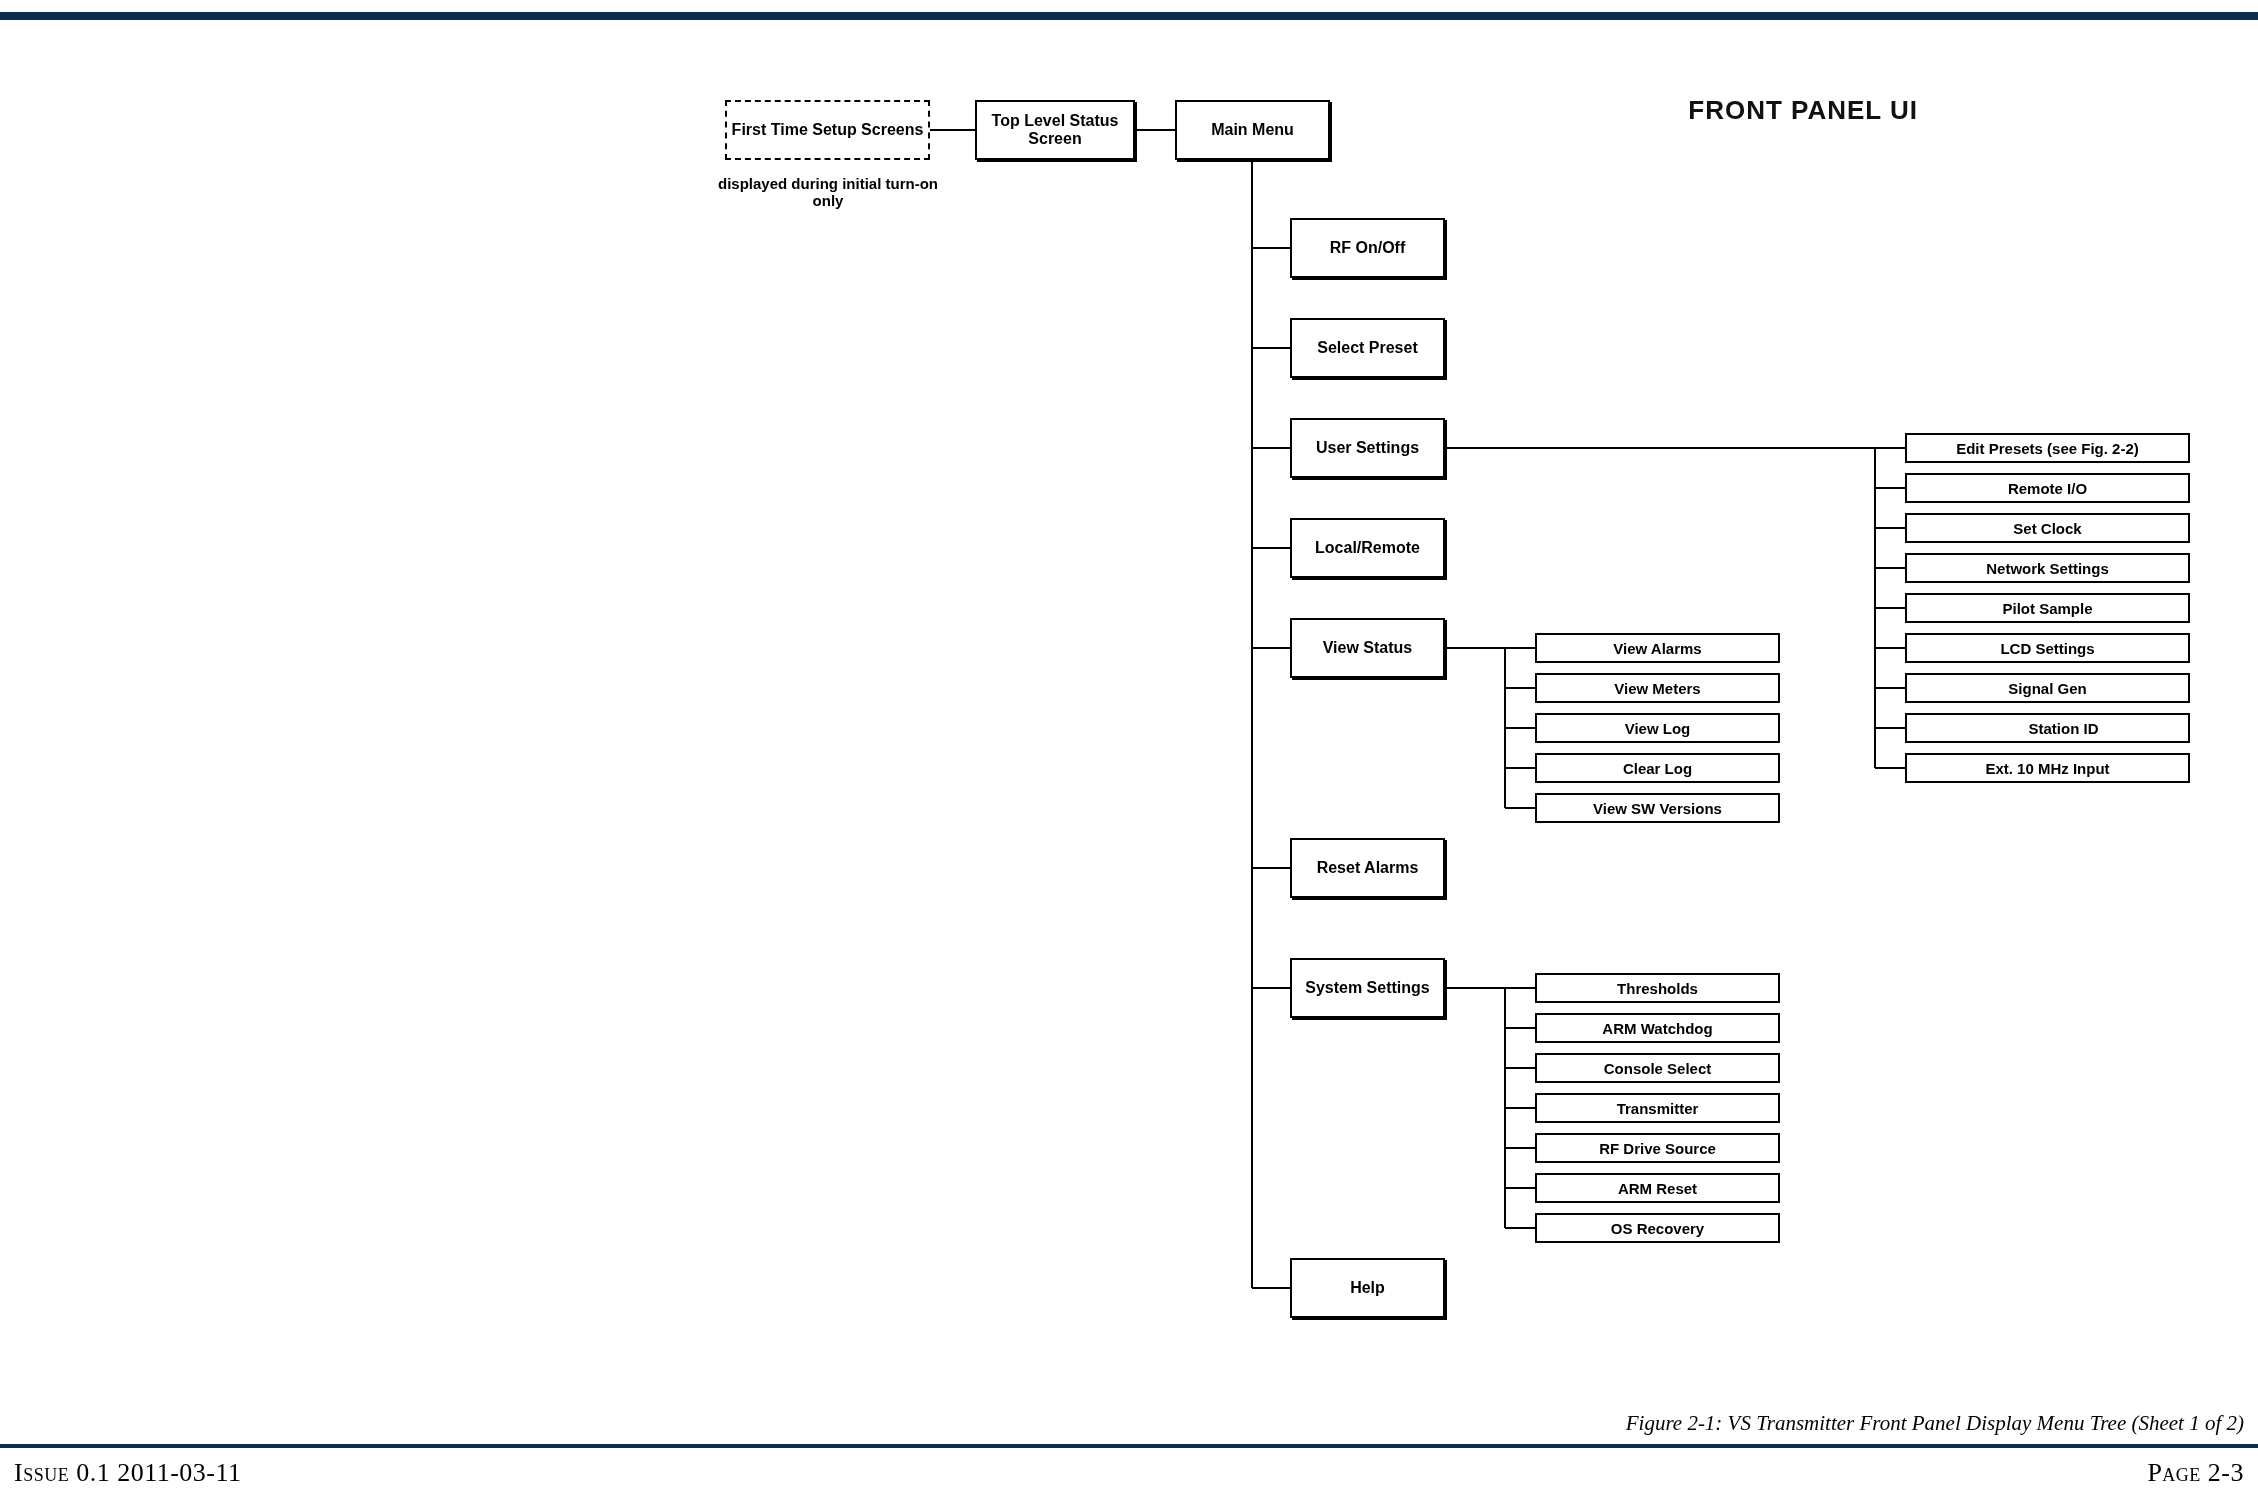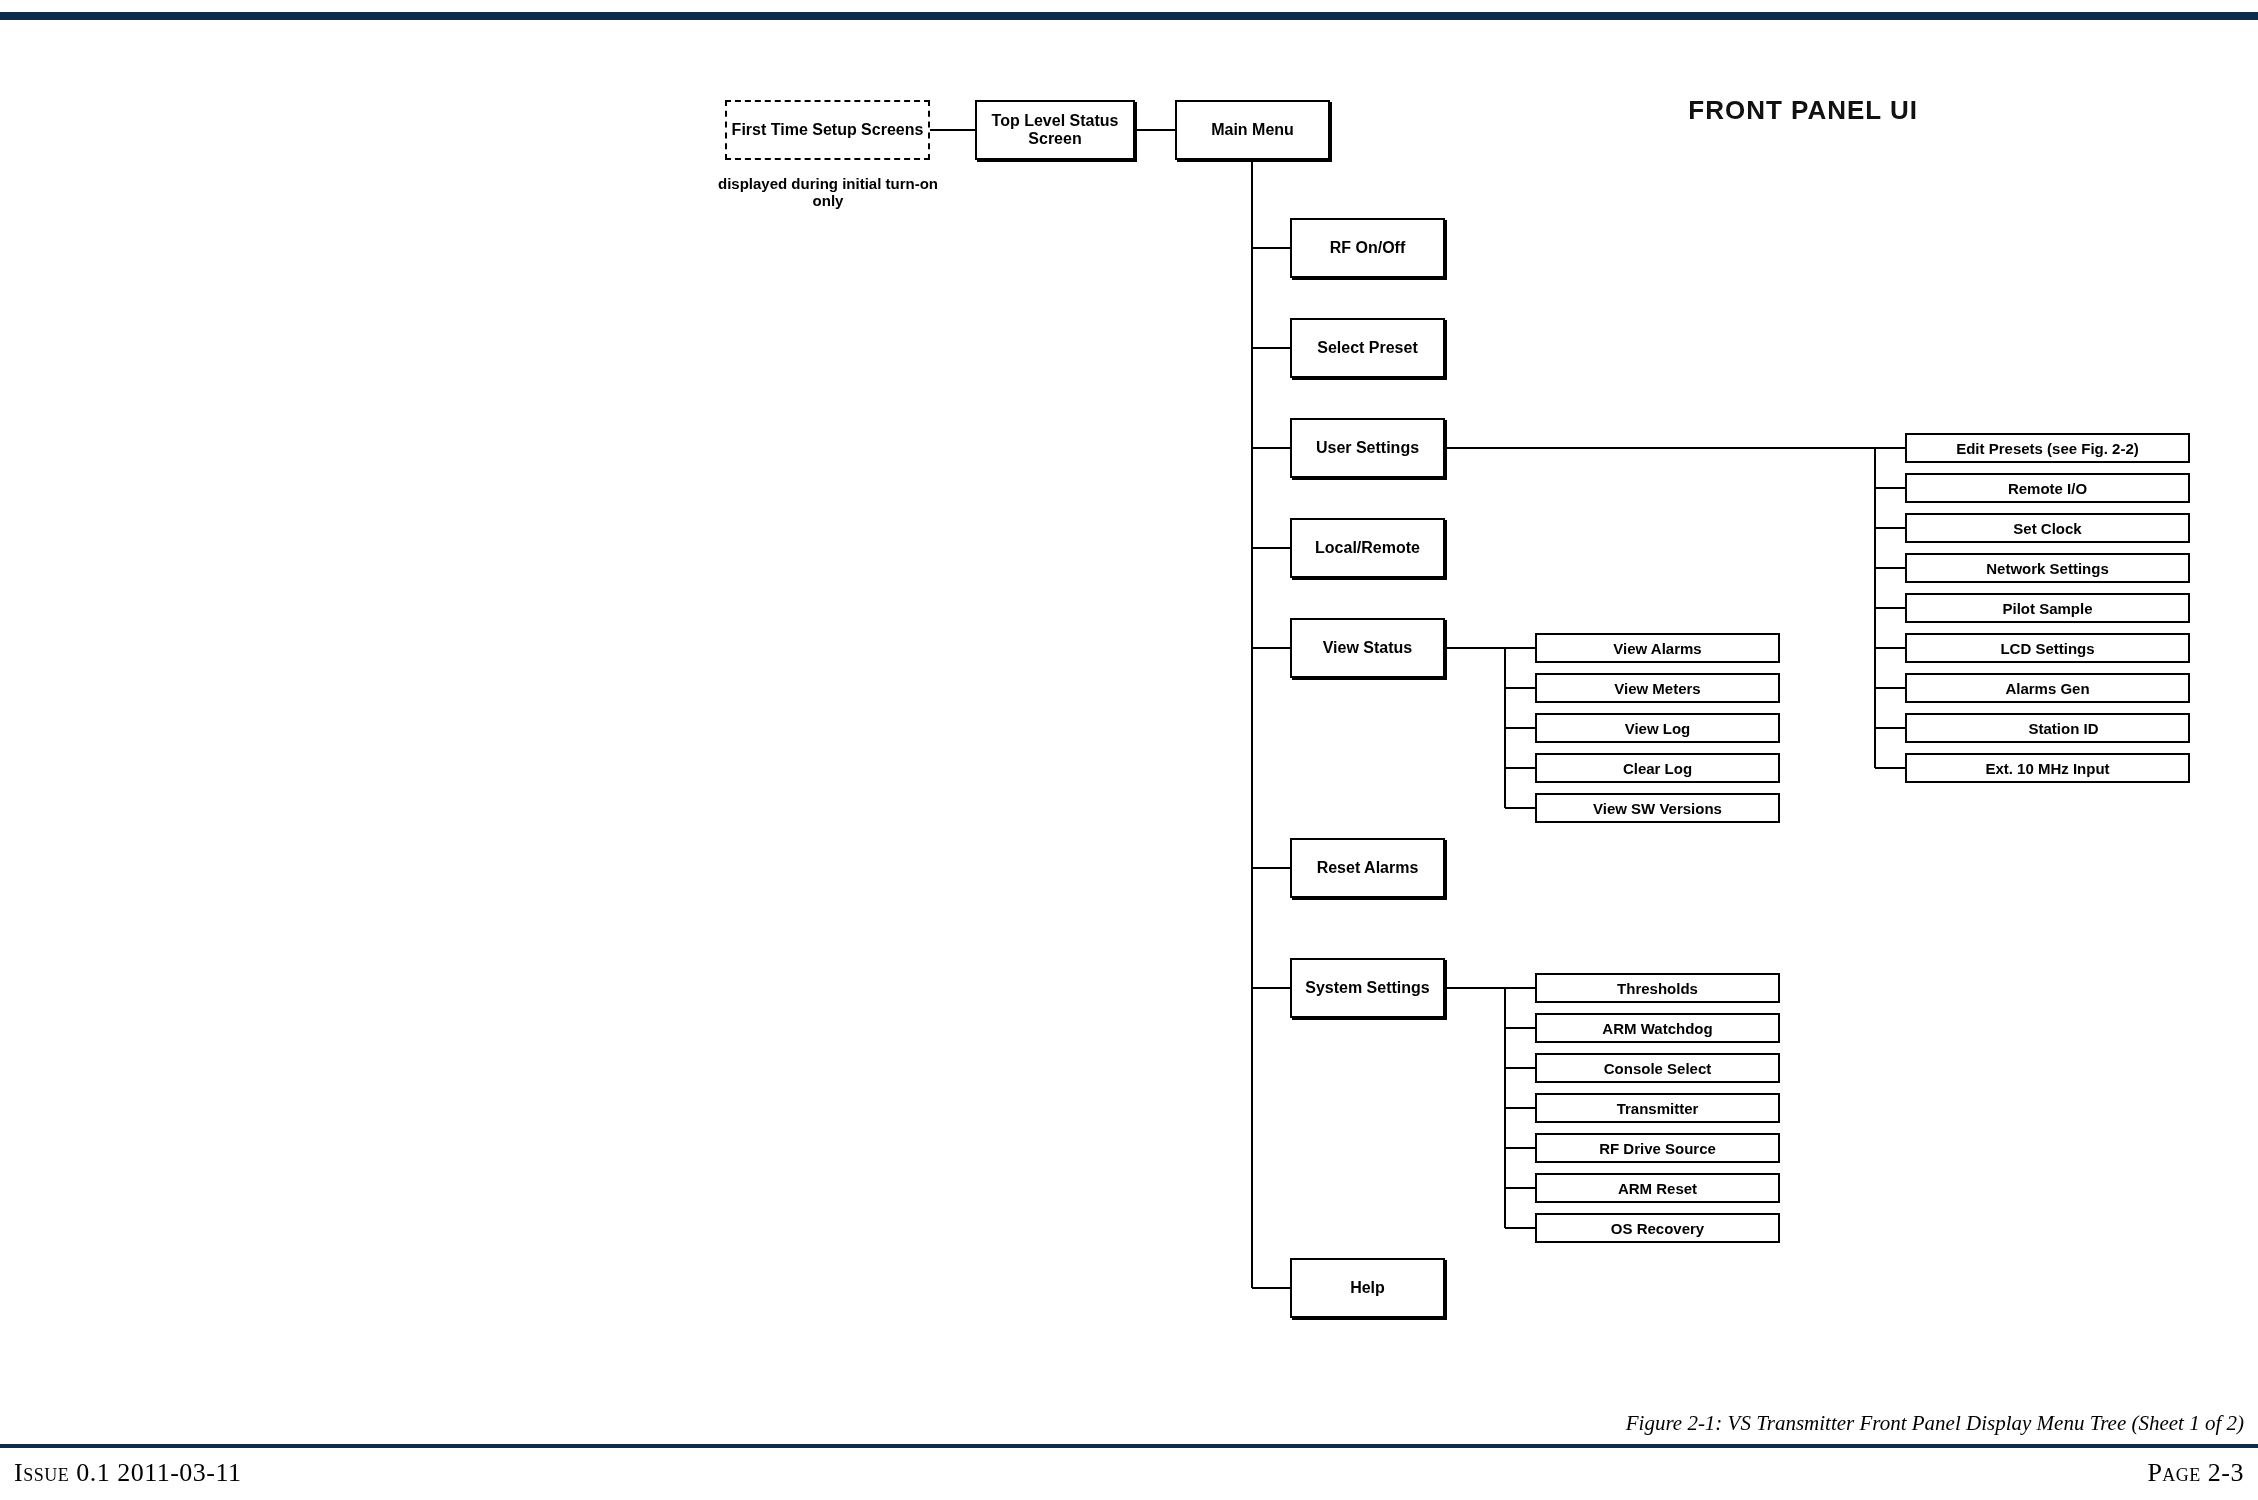--- a/index.html
+++ b/index.html
@@ -145,21 +145,21 @@
 <div class="small-row" style="left:1535px; top:1133px; width:245px; height:30px;">RF Drive Source</div>
 <div class="small-row" style="left:1535px; top:1173px; width:245px; height:30px;">ARM Reset</div>
 <div class="small-row" style="left:1535px; top:1213px; width:245px; height:30px;">OS Recovery</div>
 
 <div class="small-row" style="left:1905px; top:433px; width:285px; height:30px;">Edit Presets (see Fig. 2-2)</div>
 <div class="small-row" style="left:1905px; top:473px; width:285px; height:30px;">Remote I/O</div>
 <div class="small-row" style="left:1905px; top:513px; width:285px; height:30px;">Set Clock</div>
 <div class="small-row" style="left:1905px; top:553px; width:285px; height:30px;">Network Settings</div>
 <div class="small-row" style="left:1905px; top:593px; width:285px; height:30px;">Pilot Sample</div>
 <div class="small-row" style="left:1905px; top:633px; width:285px; height:30px;">LCD Settings</div>
-<div class="small-row" style="left:1905px; top:673px; width:285px; height:30px;">Alarms Gen</div>
+<div class="small-row" style="left:1905px; top:673px; width:285px; height:30px;">Signal Gen</div>
 <div class="small-row" style="left:1905px; top:713px; width:285px; height:30px;padding-left:32px;">Station ID</div>
 <div class="small-row" style="left:1905px; top:753px; width:285px; height:30px;">Ext. 10 MHz Input</div>
 
 <svg class="connectors">
 
   <line x1="930" y1="130" x2="975" y2="130"></line>
 
   <line x1="1135" y1="130" x2="1175" y2="130"></line>
 
   <line x1="1252" y1="160" x2="1252" y2="1288"></line>

